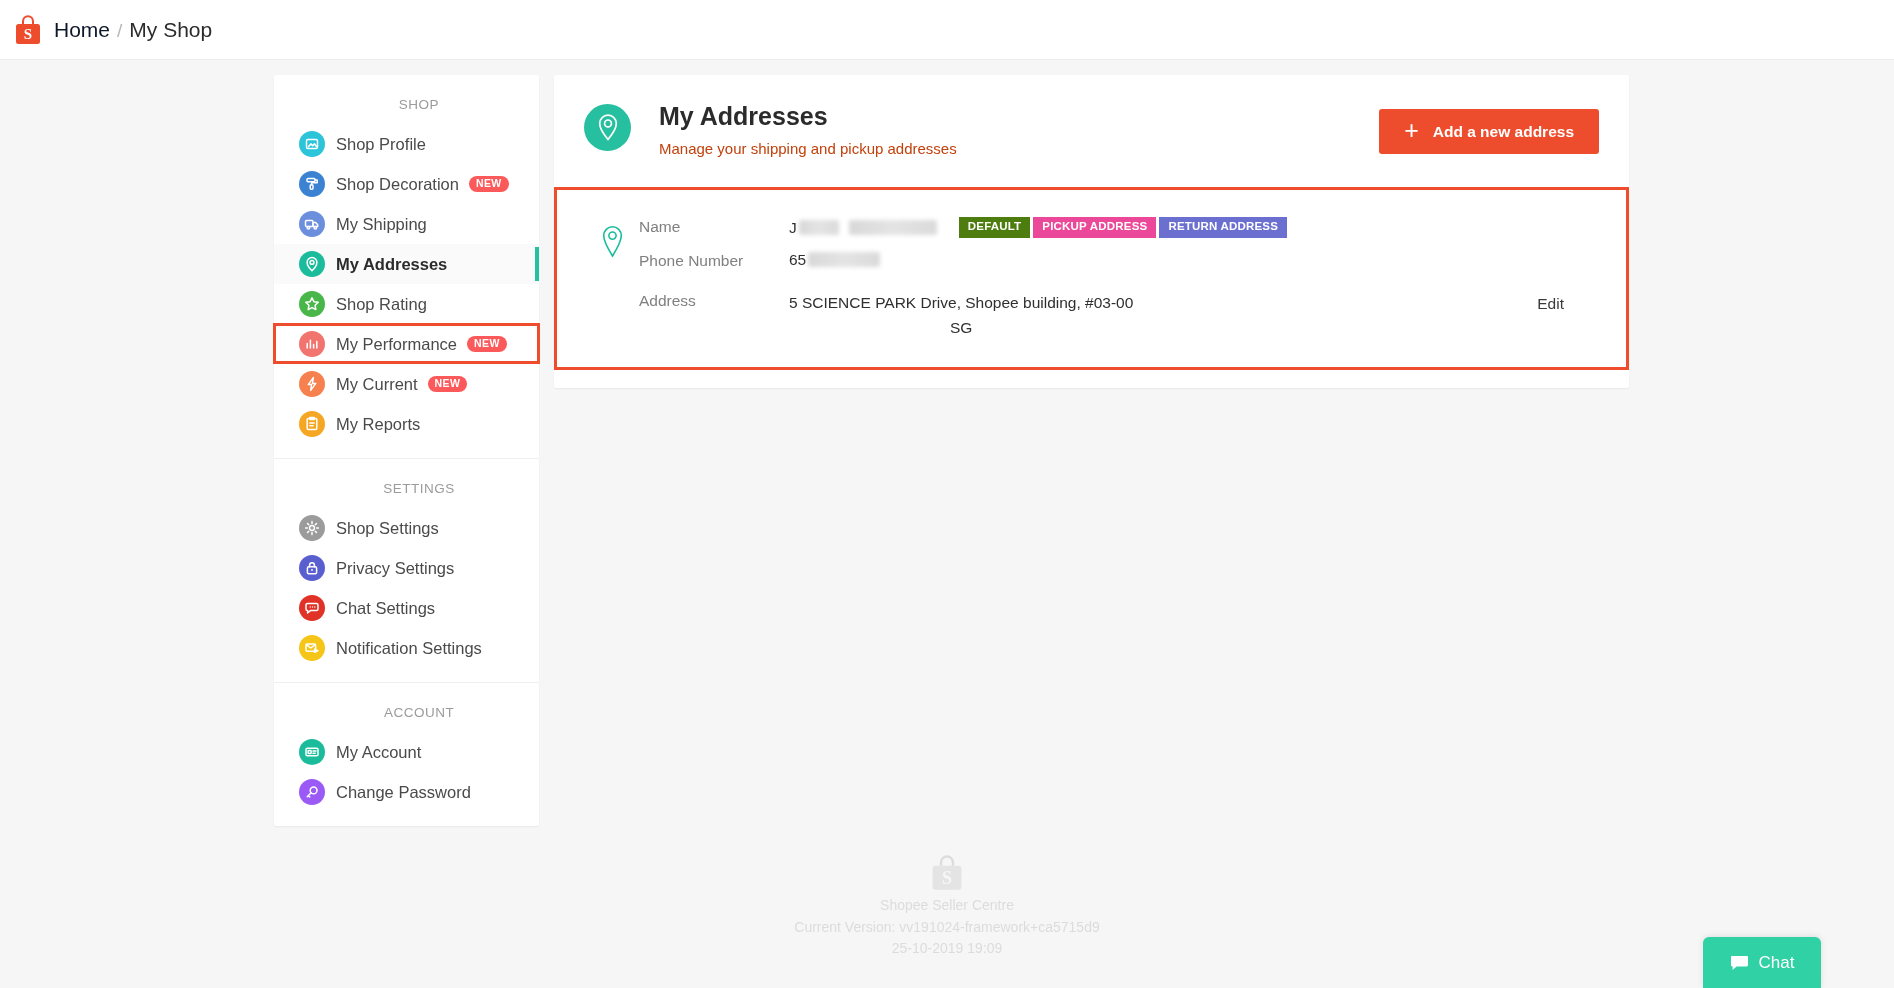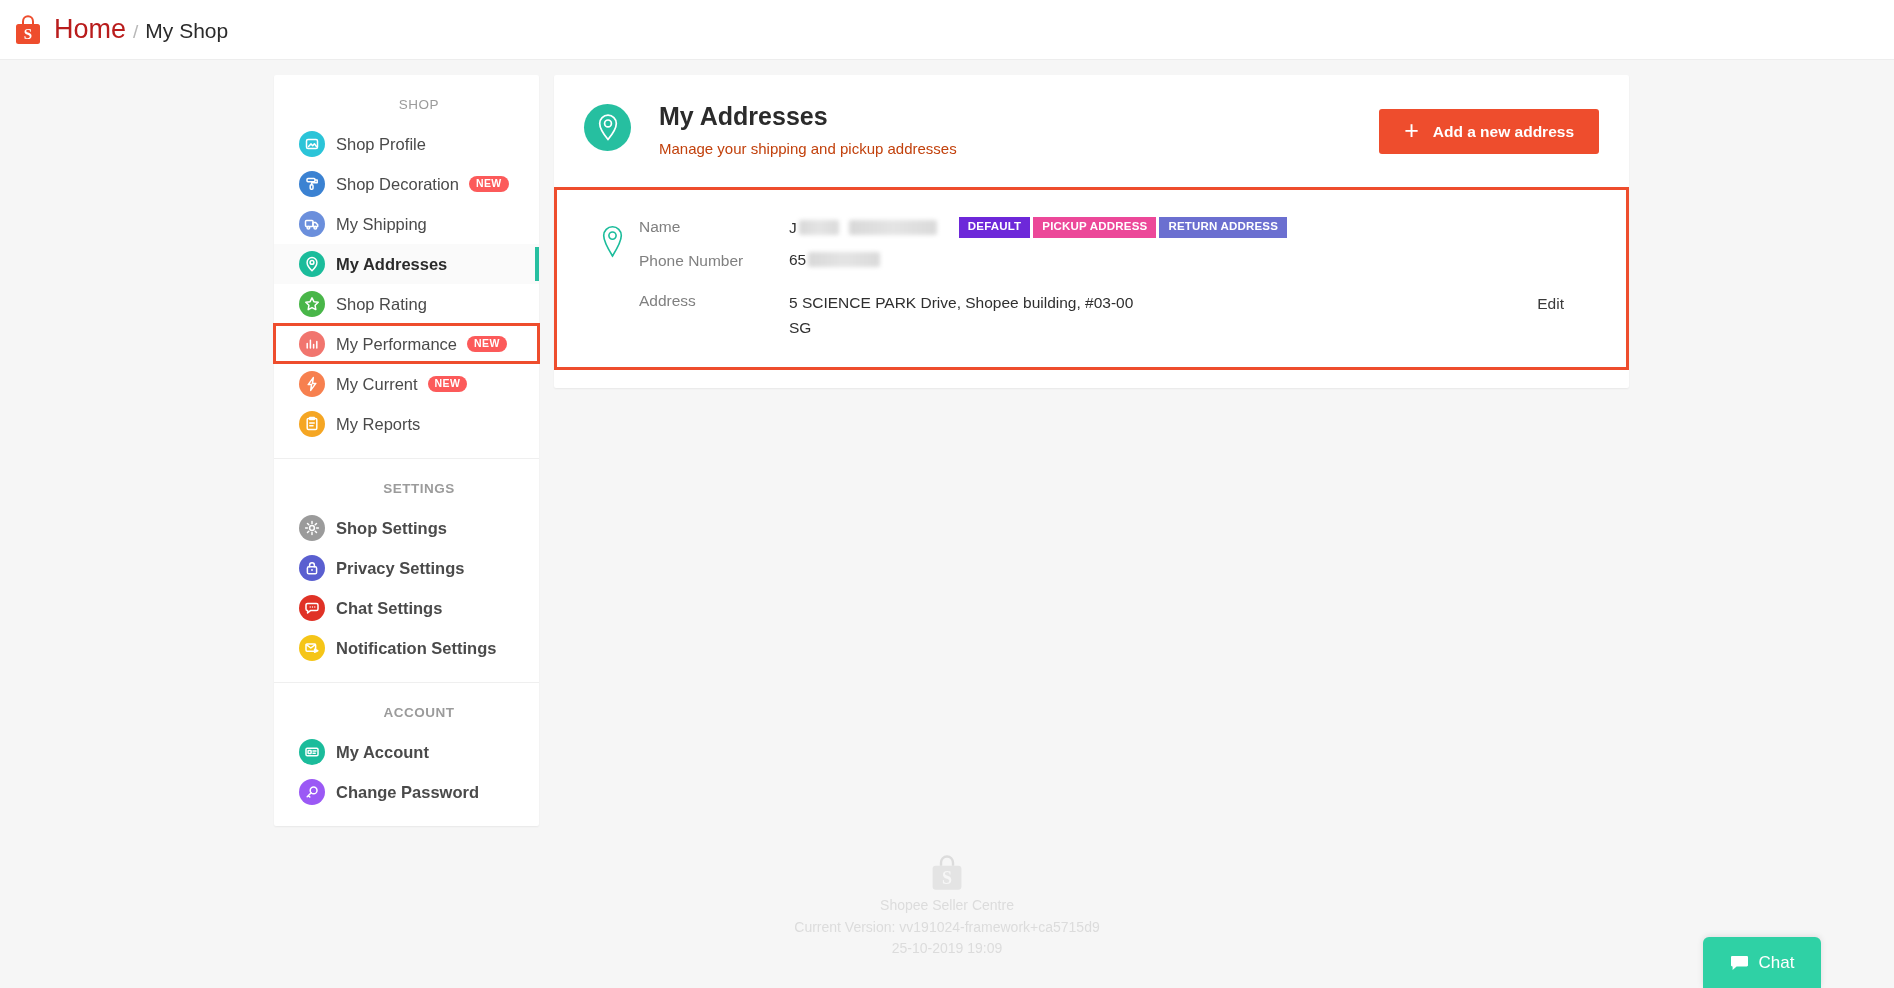--- a/index.html
+++ b/index.html
@@ -13,21 +13,21 @@
   
   .topbar {
     position: absolute; top: 0; left: 0;
     width: 1894px; height: 60px;
     background: #ffffff;
     border-bottom: 1px solid #ededed;
     display: flex; align-items: center;
   }
   .brand-logo { margin-left: 14px; width: 28px; height: 30px; flex: none; }
   .breadcrumb { display: flex; align-items: baseline; margin-left: 12px; }
-  .bc-home { font-size: 27px; color: #b91c1c; }
+  .bc-home { font-size: 21px; color: #0f172a; }
   .bc-sep  { font-size: 19px; color: #b7b7b7; margin: 0 7px; }
   .bc-cur  { font-size: 21px; color: #2b2b2b; }
 
   .topbar-right {
     margin-left: auto; display: flex; align-items: center;
     gap: 30px; margin-right: 36px;
   }
   .grid-icon { display: grid; grid-template-columns: repeat(3, 4px);
                grid-template-rows: repeat(3, 4px); gap: 3px; }
   .grid-icon i { display: block; width: 4px; height: 4px; background: #2c2c2c; }
@@ -42,21 +42,21 @@
   .sidebar {
     position: absolute; left: 274px; top: 75px;
     width: 265px;
     display: flex; flex-direction: column;
   }
   .side-card {
     background: #fff; border-radius: 2px;
     box-shadow: 0 1px 2px rgba(0,0,0,.06);
   }
   .side-group { padding: 18px 0 14px 0; text-align: center; }
-  .side-group + .side-group { border-top: 1px solid #efefef; font-weight: bold; }
+  .side-group + .side-group { border-top: 1px solid #efefef; }
   .side-title {
     font-size: 13.5px; letter-spacing: .5px; color: #9b9b9b;
     padding: 4px 0 12px 25px; text-transform: uppercase;
   }
   .side-item {
     display: flex; align-items: center;
     height: 40px; padding-left: 25px; cursor: pointer; position: relative;
   }
   .side-item .ic {
     width: 26px; height: 26px; border-radius: 50%;
@@ -122,21 +122,21 @@
   .redact {
     display: inline-block; height: 15px; border-radius: 2px;
     background: linear-gradient(90deg,#d8d8d8,#e4e4e4,#dadada);
     filter: blur(2.2px); margin-left: 2px; vertical-align: middle;
   }
   .badges { display: flex; gap: 3px; margin-left: 22px; }
   .badge {
     color: #fff; font-size: 11.5px; font-weight: bold;
     padding: 4px 9px 5px 9px; letter-spacing: .2px; line-height: 1; white-space: nowrap;
   }
-  .addr-multiline { line-height: 1.6; }
+  .addr-multiline { line-height: 1.6; text-align: center; }
   .edit-link {
     font-size: 15.5px; color: #3a3a3a; cursor: pointer;
     margin-left: auto; padding-top: 4px; padding-right: 35px;
   }
 
   
   .footer {
     position: absolute; top: 855px; left: 0; width: 1894px;
     text-align: center; color: #dcdcdc; font-size: 14px; line-height: 1.55;
   }
@@ -351,21 +351,21 @@
 
       <div class="fields">
 
         <div class="f-line">
           <div class="f-label">Name</div>
           <div class="f-value">
             <span>J</span>
             <span class="redact" style="width:40px"></span>
             <span class="redact" style="width:88px;margin-left:10px"></span>
             <span class="badges" id="badge-list">
-                <span class="badge" style="background: #6d28d9;">DEFAULT</span>
+                <span class="badge" style="background: #4d7c0f;">DEFAULT</span>
                 <span class="badge" style="background: #ec4899;">PICKUP ADDRESS</span>
                 <span class="badge" style="background: rgb(107, 111, 208);">RETURN ADDRESS</span>
               </span>
           </div>
         </div>
 
         <div class="f-line">
           <div class="f-label">Phone Number</div>
           <div class="f-value">
             <span>65</span>

